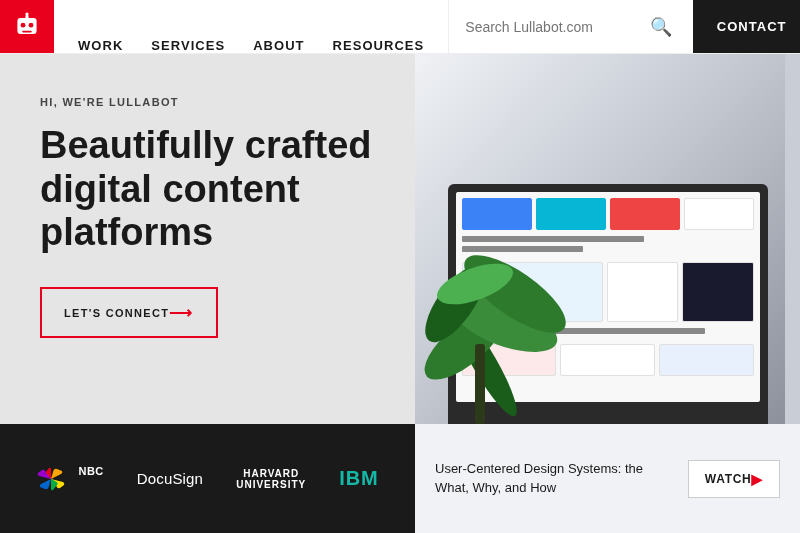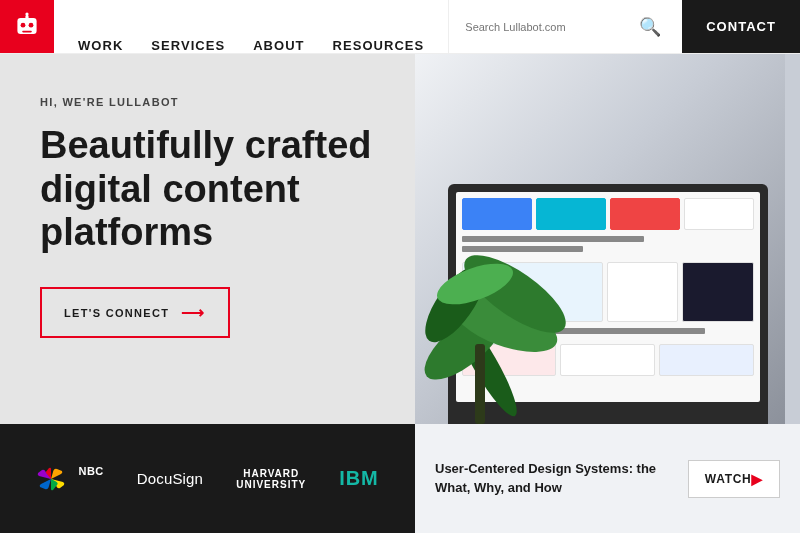--- a/index.html
+++ b/index.html
@@ -47,21 +47,21 @@
       flex: 1;
       display: flex;
       align-items: center;
       border-left: 1px solid #eee;
       height: 100%;
       padding: 0 16px;
     }
     .search-input {
       border: none;
       outline: none;
-      font-size: 11px;
+      font-size: 14px;
       color: #999;
       background: transparent;
       flex: 1;
     }
     .search-icon-btn {
       cursor: pointer;
       color: #333;
       font-size: 18px;
       background: none;
       border: none;
@@ -108,21 +108,20 @@
     .hero-headline {
       font-size: 38px;
       font-weight: 900;
       line-height: 1.15;
       color: #1a1a1a;
       margin-bottom: 32px;
     }
     .hero-cta {
       display: inline-flex;
       align-items: center;
-      gap: 12px;
       border: 2px solid #e8001d;
       padding: 14px 22px;
       font-size: 11px;
       font-weight: 700;
       letter-spacing: 0.12em;
       text-transform: uppercase;
       color: #1a1a1a;
       cursor: pointer;
       width: fit-content;
     }
@@ -245,21 +244,21 @@
     .bottom-right {
       flex: 1;
       background: #f0f2f5;
       display: flex;
       align-items: center;
       padding: 0 20px;
       gap: 16px;
     }
     .watch-text {
       font-size: 13px;
-      font-weight: 700;
+      font-weight: 400;
       color: #1a1a1a;
       line-height: 1.4;
       flex: 1;
     }
     .watch-btn {
       border: 1px solid #ccc;
       background: #fff;
       padding: 10px 16px;
       font-size: 12px;
       font-weight: 700;

